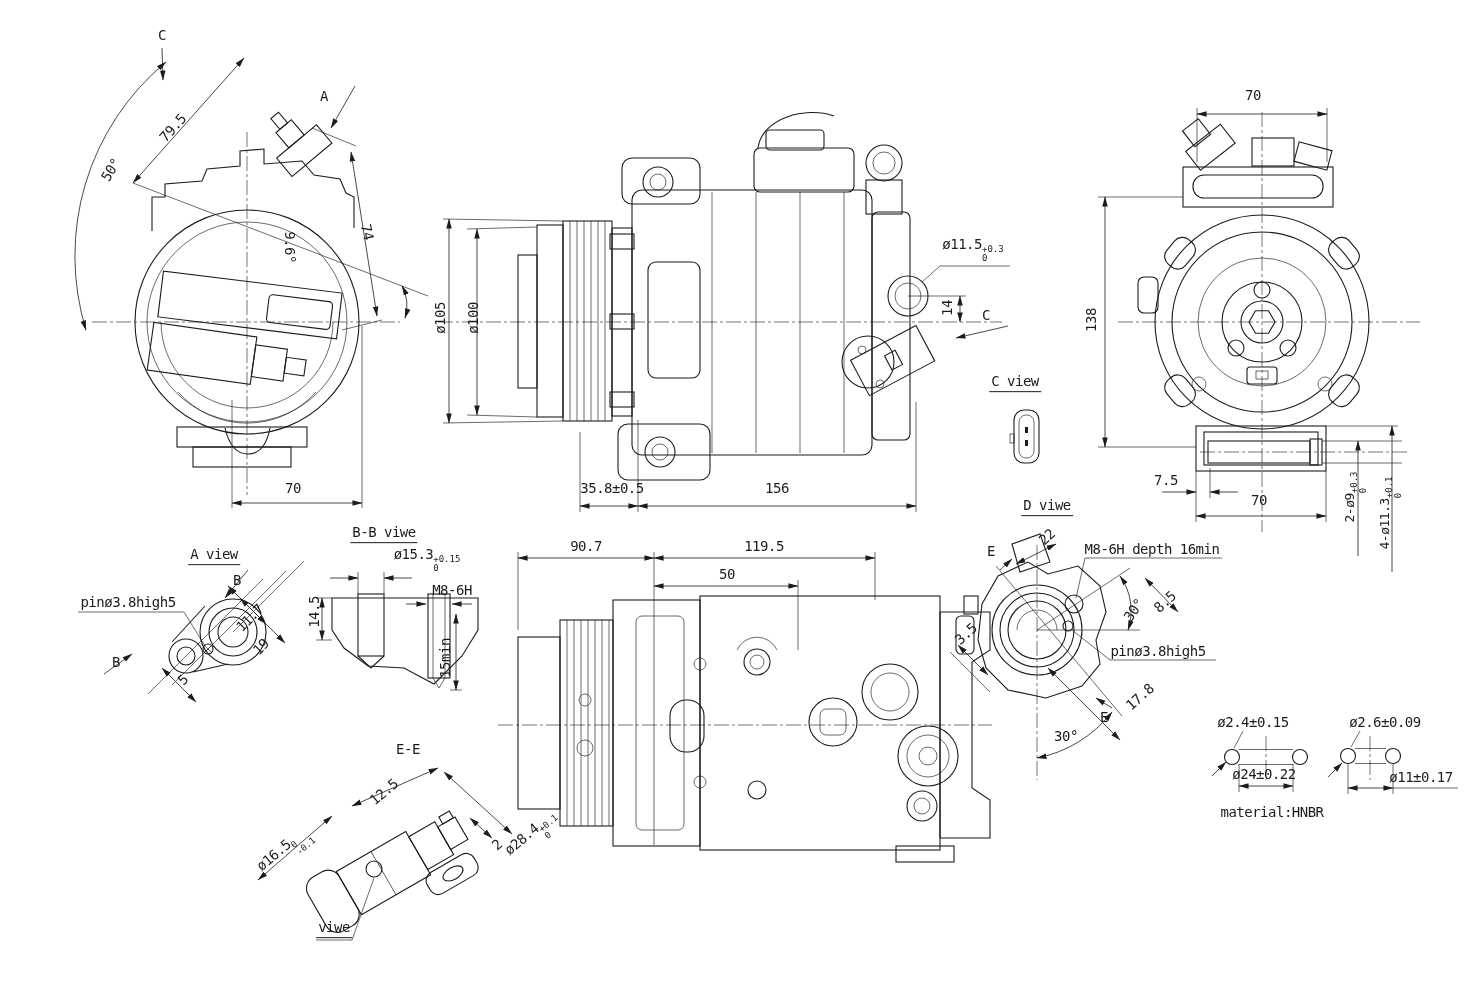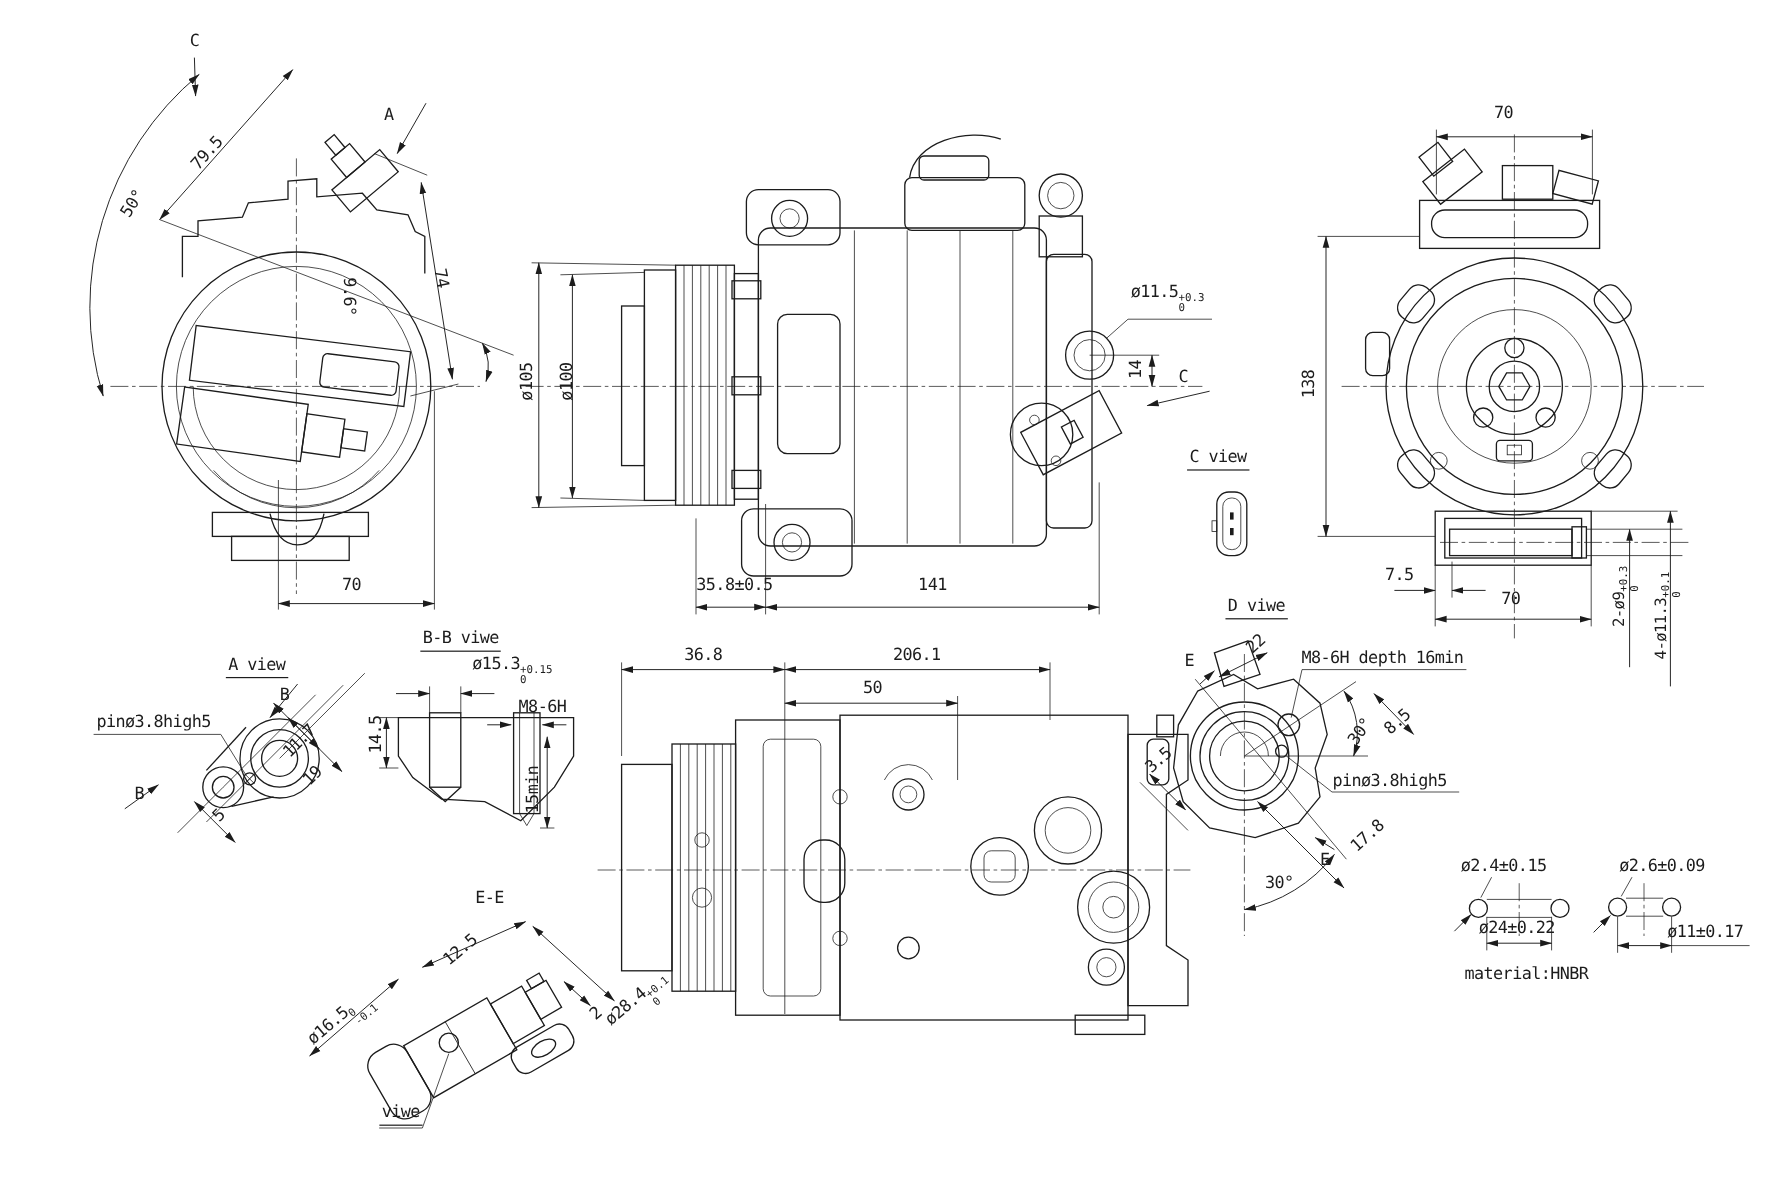--- a/index.html
+++ b/index.html
@@ -385,21 +385,21 @@
   <div class="lbl" style="left:173px;top:128px;--r:-48deg">79.5</div>
   <div class="lbl" style="left:111px;top:170px;--r:-58deg">50°</div>
   <div class="lbl" style="left:324px;top:96px">A</div>
   <div class="lbl" style="left:367px;top:232px;--r:78deg">74</div>
   <div class="lbl" style="left:290px;top:247px;--r:90deg">9.6°</div>
   <div class="lbl" style="left:293px;top:488px">70</div>
 
   <div class="lbl" style="left:440px;top:318px;--r:-90deg">ø105</div>
   <div class="lbl" style="left:473px;top:318px;--r:-90deg">ø100</div>
   <div class="lbl" style="left:612px;top:488px">35.8±0.5</div>
-  <div class="lbl" style="left:777px;top:488px">141</div>
+  <div class="lbl" style="left:777px;top:488px">156</div>
   <div class="lbl" style="left:973px;top:250px"><span>ø11.5</span><span class="stk">
           <span>+0.3</span>
           <span>0</span>
         </span></div>
   <div class="lbl" style="left:947px;top:308px;--r:-90deg">14</div>
   <div class="lbl" style="left:986px;top:315px">C</div>
   <div class="lbl ul" style="left:1015px;top:383px">C view</div>
 
   <div class="lbl" style="left:1253px;top:95px">70</div>
   <div class="lbl" style="left:1091px;top:320px;--r:-90deg">138</div>
@@ -424,22 +424,22 @@
 
   <div class="lbl ul" style="left:384px;top:534px">B-B viwe</div>
   <div class="lbl" style="left:427px;top:560px"><span>ø15.3</span><span class="stk">
           <span>+0.15</span>
           <span>0</span>
         </span></div>
   <div class="lbl" style="left:452px;top:590px">M8-6H</div>
   <div class="lbl" style="left:314px;top:612px;--r:-90deg">14.5</div>
   <div class="lbl" style="left:445px;top:658px;--r:-90deg">15min</div>
 
-  <div class="lbl" style="left:586px;top:546px">36.8</div>
-  <div class="lbl" style="left:764px;top:546px">206.1</div>
+  <div class="lbl" style="left:586px;top:546px">90.7</div>
+  <div class="lbl" style="left:764px;top:546px">119.5</div>
   <div class="lbl" style="left:727px;top:574px">50</div>
 
   <div class="lbl ul" style="left:1047px;top:507px">D viwe</div>
   <div class="lbl" style="left:1047px;top:537px;--r:-42deg">22</div>
   <div class="lbl" style="left:1152px;top:549px">M8-6H depth 16min</div>
   <div class="lbl" style="left:991px;top:551px">E</div>
   <div class="lbl" style="left:1104px;top:717px">E</div>
   <div class="lbl" style="left:1134px;top:610px;--r:-55deg">30°</div>
   <div class="lbl" style="left:1165px;top:602px;--r:-42deg">8.5</div>
   <div class="lbl" style="left:1158px;top:651px">pinø3.8high5</div>

